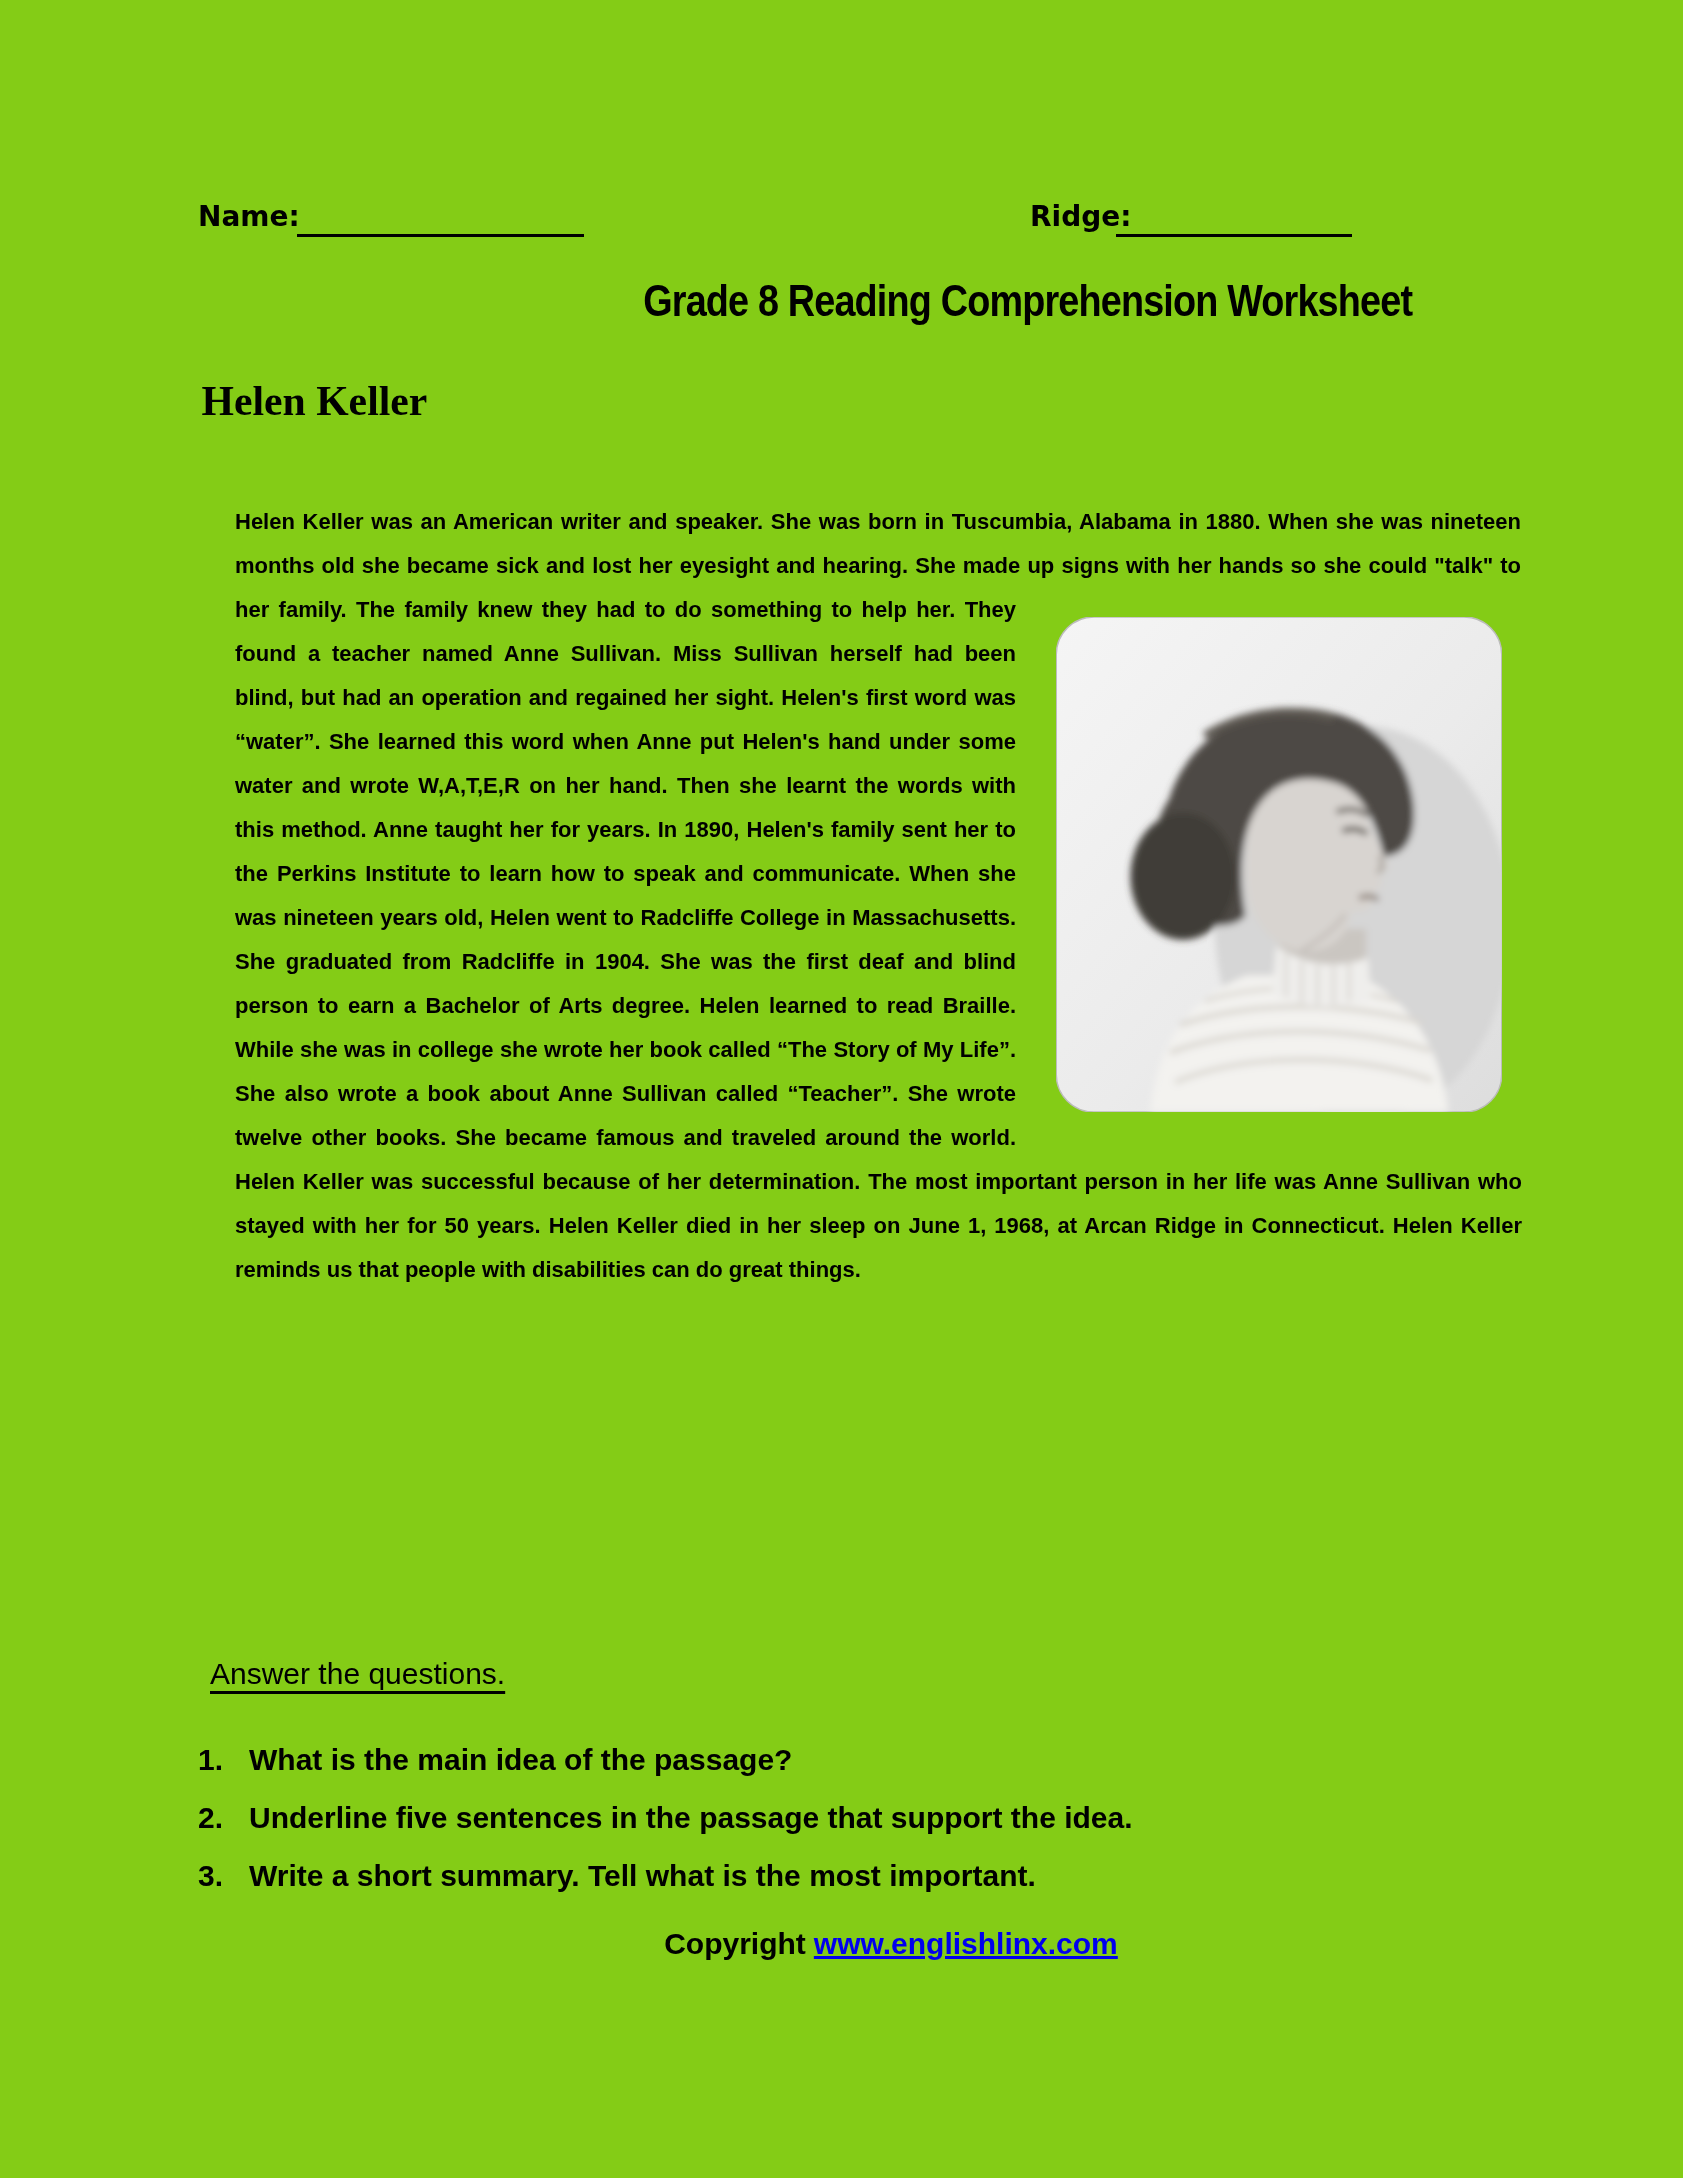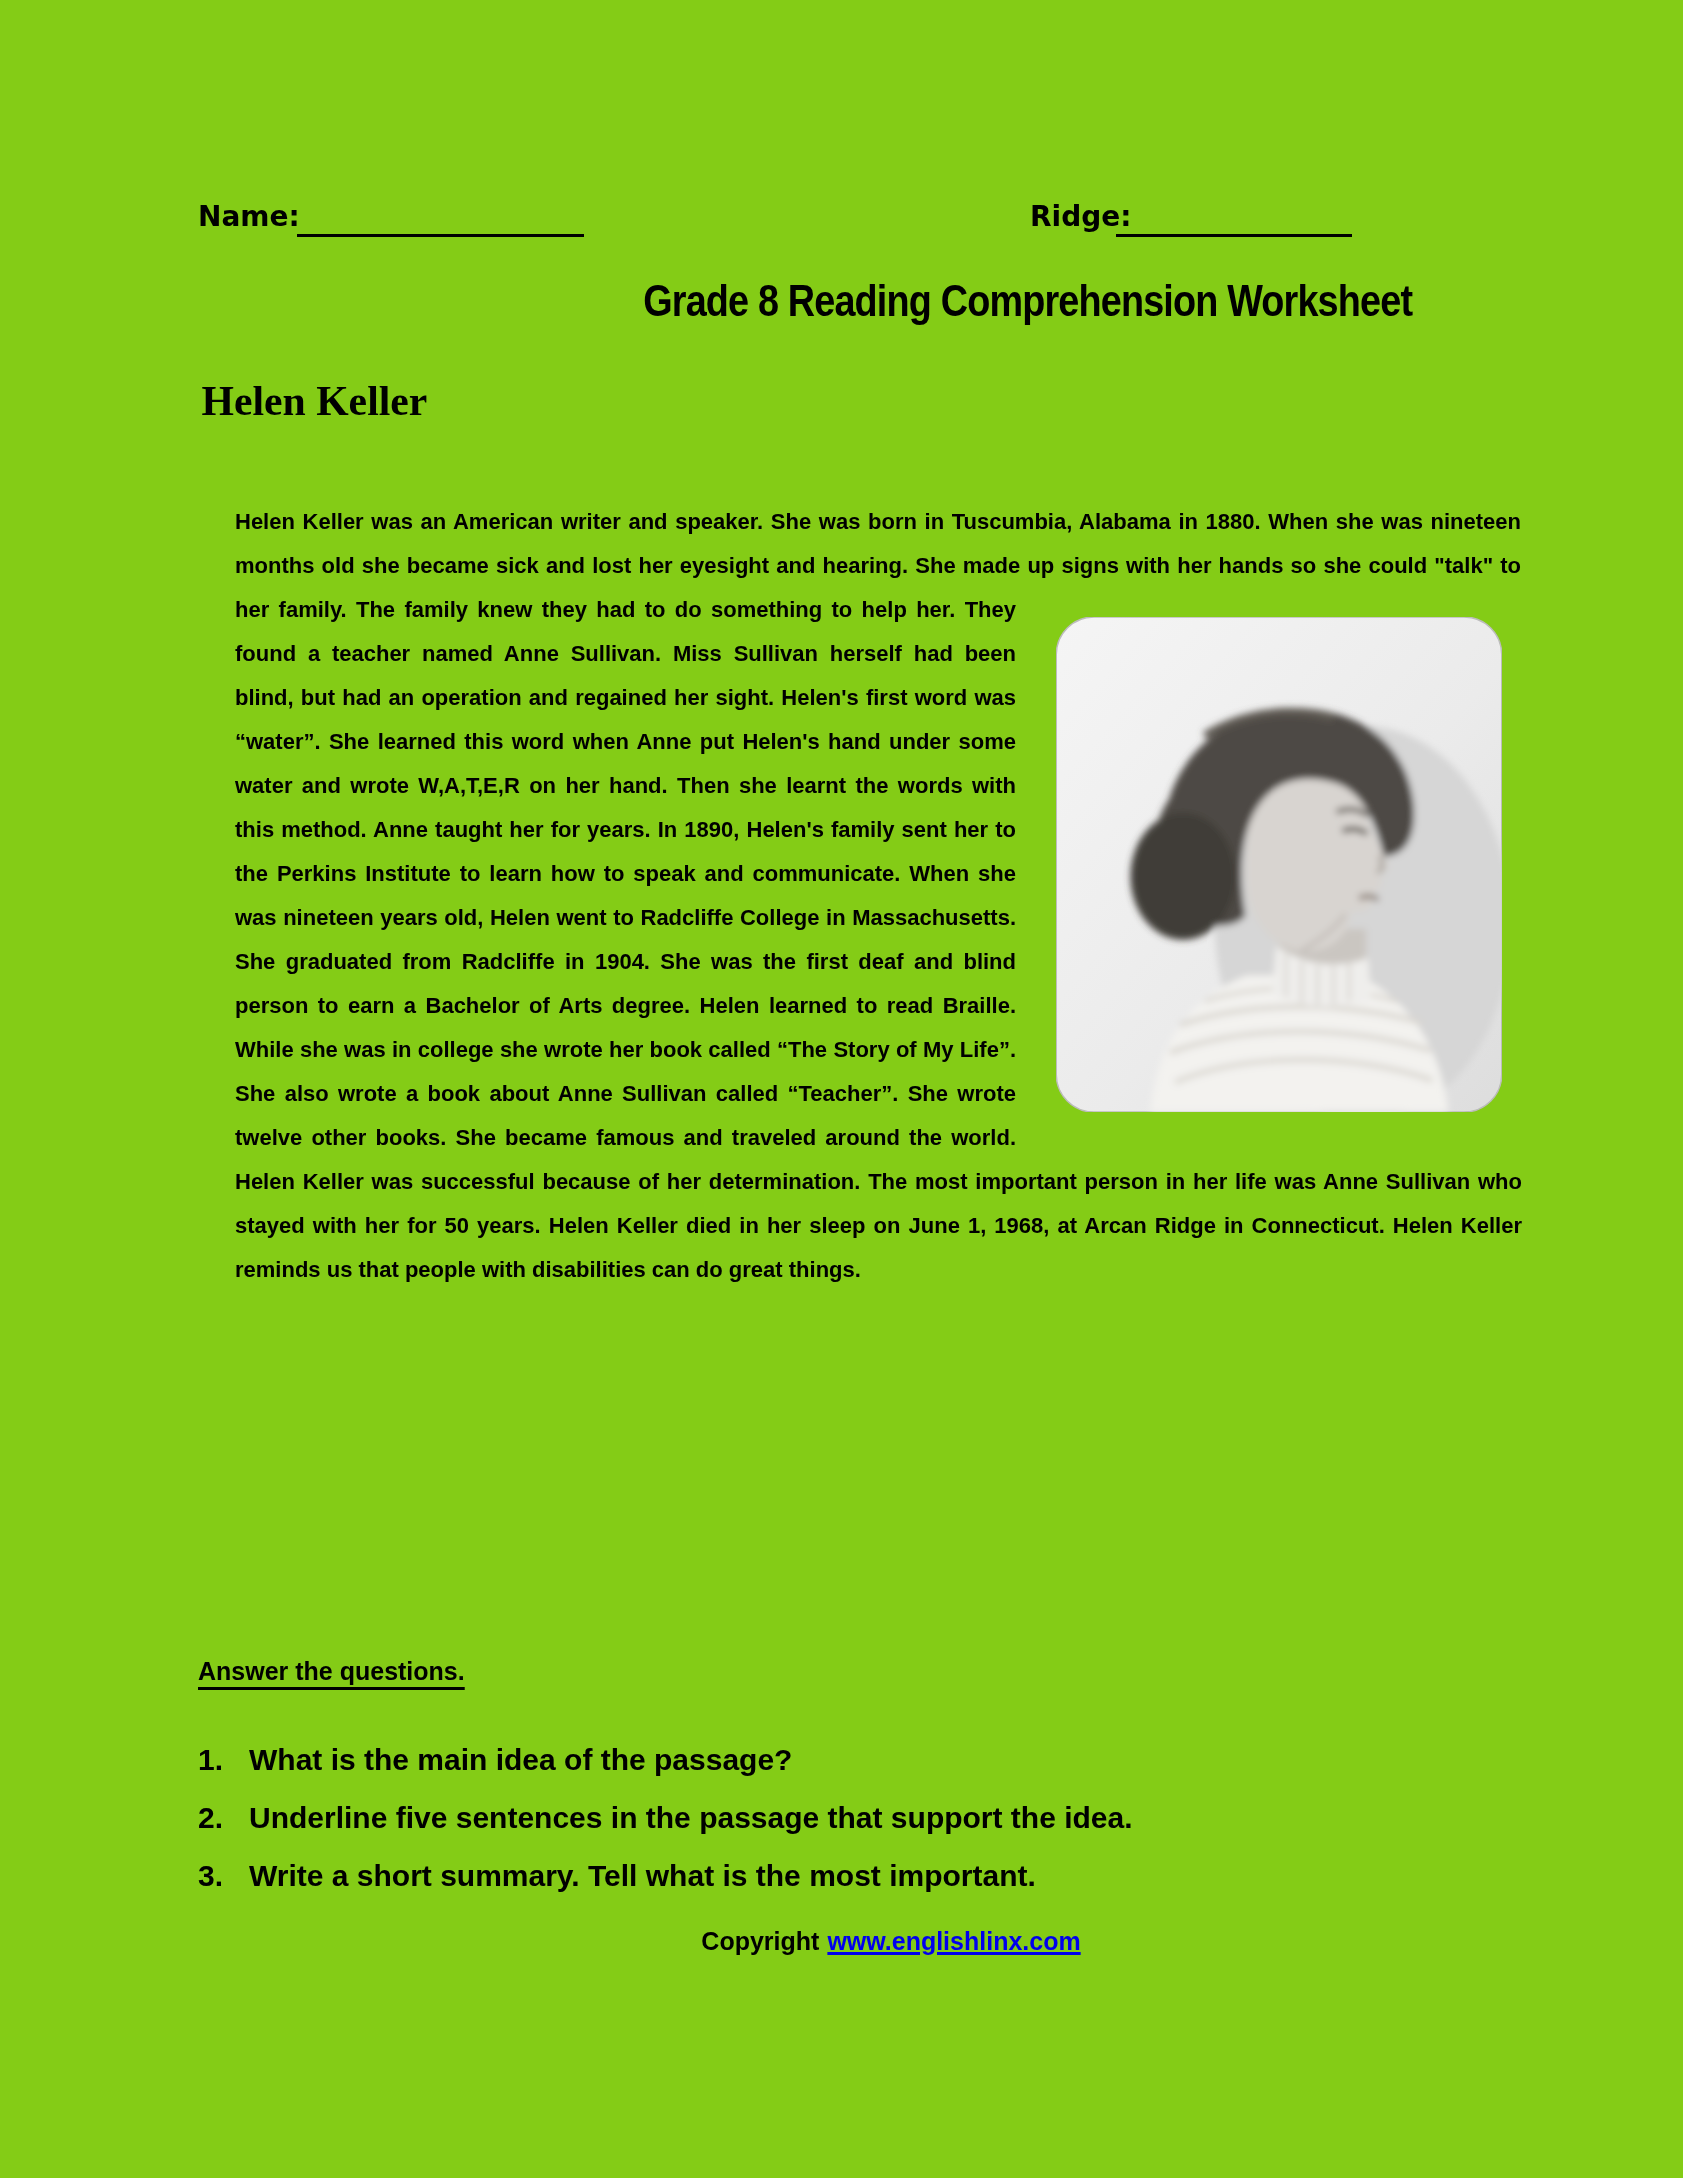--- a/index.html
+++ b/index.html
@@ -89,23 +89,23 @@
     clear: right;
     width: 446px;
     height: 495px;
     margin: 26px 20px 16px 40px;
   }
   #helen-photo svg { display: block; }
 
   
   #questions-heading {
     position: absolute;
-    left: 198px; top: 1657px;
-    font-weight: bold;
-    font-size: 25px;
+    left: 210px; top: 1657px;
+    font-weight: normal;
+    font-size: 30px;
     text-decoration: underline;
     text-decoration-thickness: 3px;
     text-underline-offset: 7px;
   }
   #questions {
     position: absolute;
     left: 198px; top: 1740px; width: 1287px;
   }
   .question {
     display: flex;
@@ -116,21 +116,21 @@
   }
   .q-number { flex: 0 0 51px; }
   .q-text   { flex: 1 1 auto; }
 
   
   #footer {
     position: absolute;
     left: 99px; top: 1927px; width: 1584px;
     text-align: center;
     font-weight: bold;
-    font-size: 25px;
+    font-size: 30px;
   }
   #copyright-prefix { margin-right: 8px; }
   #copyright-link {
     color: #0000ee;
     text-decoration: underline;
     text-decoration-thickness: 3px;
     cursor: pointer;
   }
 </style>
 </head>

